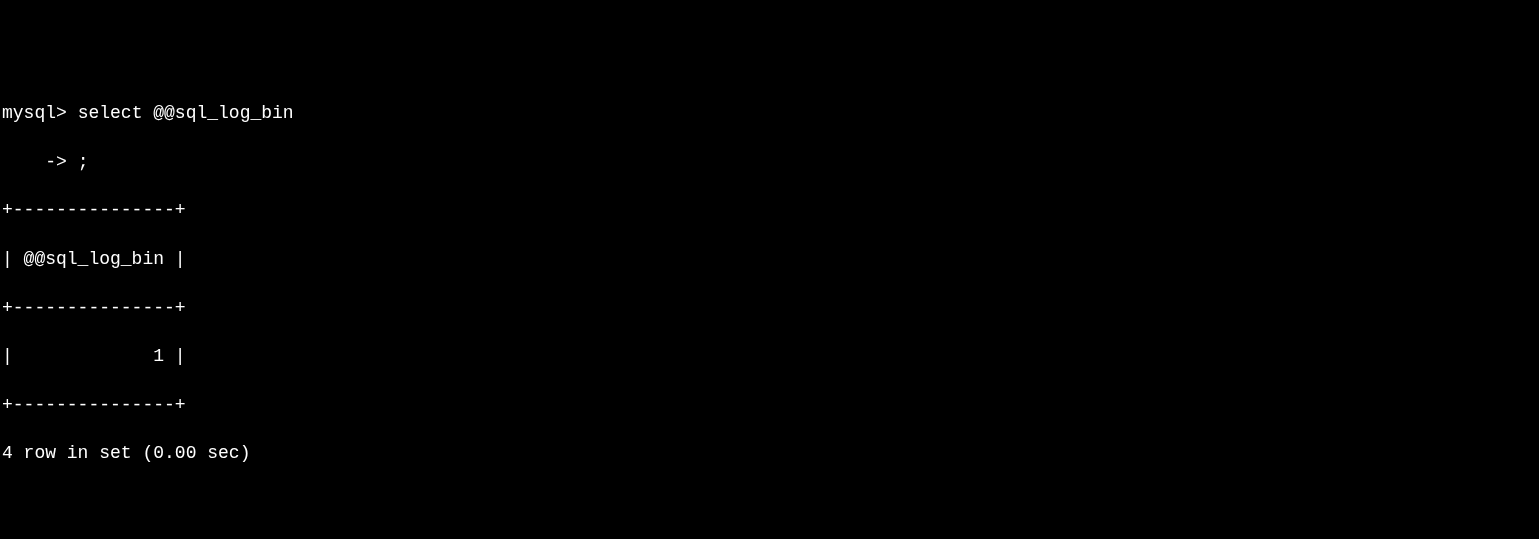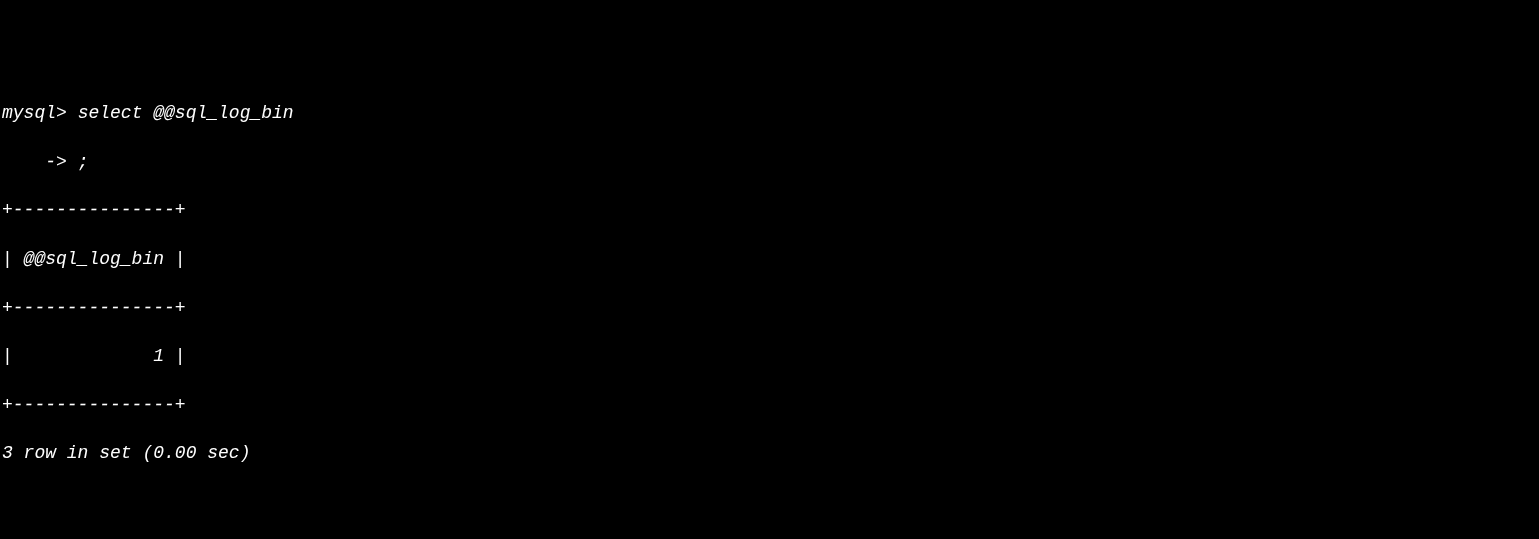--- a/index.html
+++ b/index.html
@@ -1,19 +1,18 @@
 <!DOCTYPE html>
 <html><head>
   <meta charset="utf-8">
   <style>
     * {
       margin: 0;
       padding: 0;
       box-sizing: border-box;
-      font-style: italic;
     }
     body {
       background: #000000;
       color: #ffffff;
       font-family: "Courier New", Consolas, monospace;
       font-size: 18px;
       line-height: 1.35;
       padding: 4px 0 0 2px;
       width: 1539px;
       height: 539px;
@@ -39,21 +38,21 @@
 
 
 
 <span class="line"><span>mysql&gt;</span> <span>select @@sql_log_bin</span></span>
 <span class="line"><span>    -&gt;</span> <span>;</span></span>
 <span class="line">+---------------+</span>
 <span class="line">| @@sql_log_bin |</span>
 <span class="line">+---------------+</span>
 <span class="line">|             1 |</span>
 <span class="line">+---------------+</span>
-<span class="line">3 row in set (0.00 sec)</span>
+<span class="line">4 row in set (0.00 sec)</span>
 <div class="blank"></div>
 <span class="line"> <span class="hlbox"></span></span>
 
 
 
 
 
 
 
 

